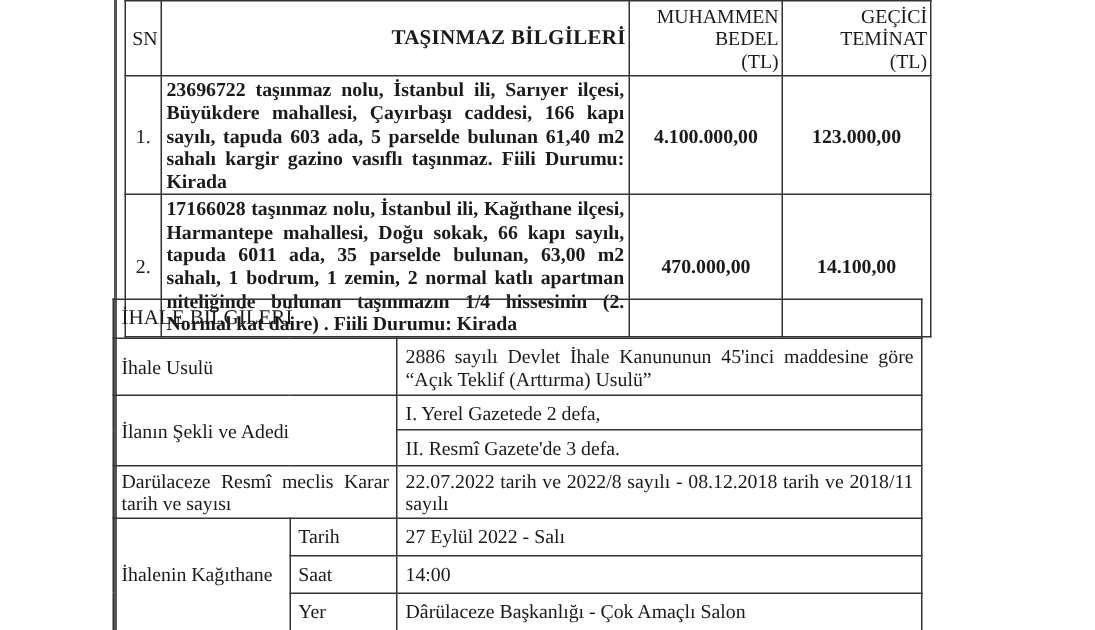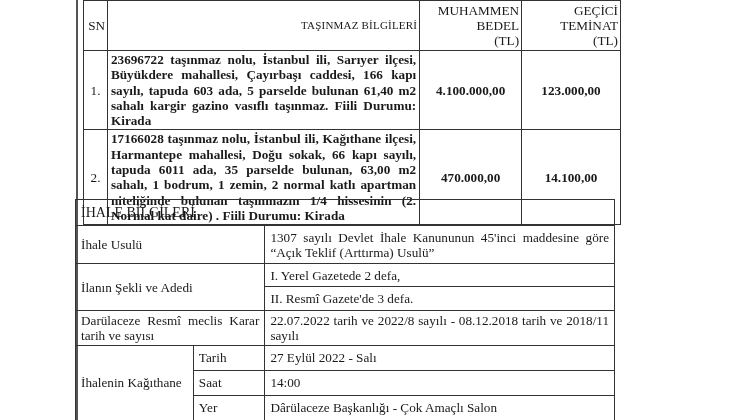--- a/index.html
+++ b/index.html
@@ -3,21 +3,21 @@
 <meta charset="utf-8">
 <style>
   html, body { margin:0; padding:0; background:#ffffff; }
   body { width:730px; height:420px; position:relative; overflow:hidden;
          font-family:"Liberation Serif", "DejaVu Serif", serif; color:#1a1a1a; }
   .vline { position:absolute; left:76px; top:0; width:2px; height:420px; background:#555; }
   table { border-collapse:collapse; position:absolute; }
   td, th { border:1px solid #333; font-weight:normal; font-size:13.2px; line-height:15.3px; }
   #t1 { left:83px; top:0; width:538px; }
   #t1 th { text-align:right; vertical-align:middle; padding:0 2px; }
-  #t1 th.title { font-size:11px; letter-spacing:0.2px; }
+  #t1 th.title { font-size:14px; letter-spacing:0.2px;font-weight:bold; }
   #t1 td.sn { text-align:center; vertical-align:middle; padding:0; }
   #t1 td.desc { text-align:justify; text-align-last:left; padding:1px 3px; vertical-align:top;font-weight:bold; }
   #t1 td.num { text-align:center; vertical-align:middle; padding:0 4px;font-weight:bold; }
   #t2 { left:75px; top:199px; width:540px; }
   #t2 td { padding:2px 5px 1px 5px; vertical-align:middle; }
   #t2 td.head { font-size:14px; padding:4px 5px; }
   #t2 td.justify { text-align:justify; text-align-last:left; }
 </style>
 </head>
 <body>
@@ -66,21 +66,21 @@
     <col style="width:117px">
       <col style="width:71px">
       <col style="width:347px">
   </colgroup>
   <tbody>
       <tr style="height:26px">
     <td class="head" colspan="3">İHALE BİLGİLERİ</td>
   </tr>
   <tr style="height:38px">
     <td colspan="2">İhale Usulü</td>
-    <td class="justify">1307 sayılı Devlet İhale Kanununun 45'inci maddesine göre “Açık Teklif (Arttırma) Usulü”</td>
+    <td class="justify">2886 sayılı Devlet İhale Kanununun 45'inci maddesine göre “Açık Teklif (Arttırma) Usulü”</td>
   </tr>
   <tr style="height:23px">
     <td colspan="2" rowspan="2">İlanın Şekli ve Adedi</td>
     <td>I. Yerel Gazetede 2 defa,</td>
   </tr>
   <tr style="height:24px">
     <td>II. Resmî Gazete'de 3 defa.</td>
   </tr>
   <tr style="height:33px">
     <td colspan="2" class="justify">Darülaceze Resmî meclis Karar tarih ve sayısı</td>

